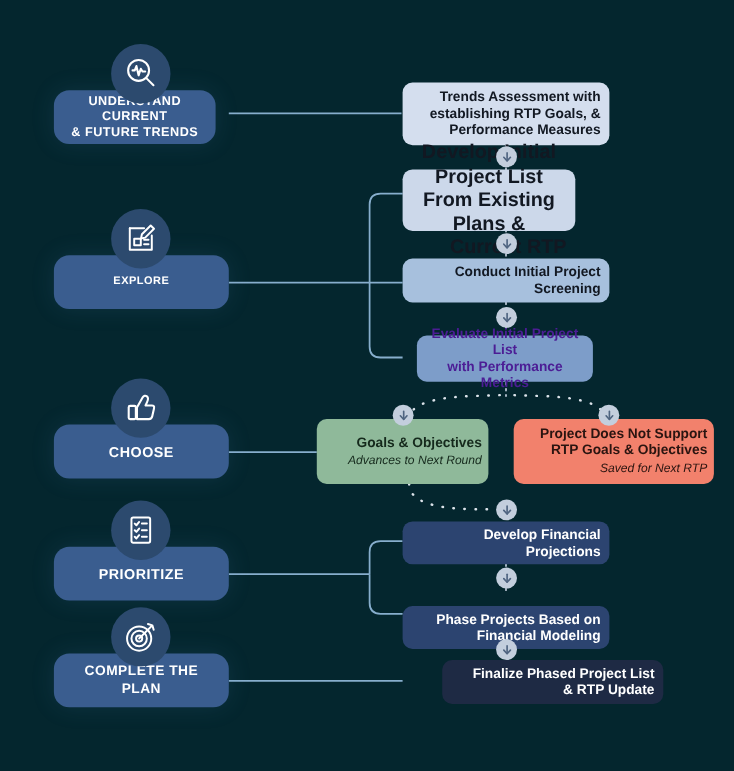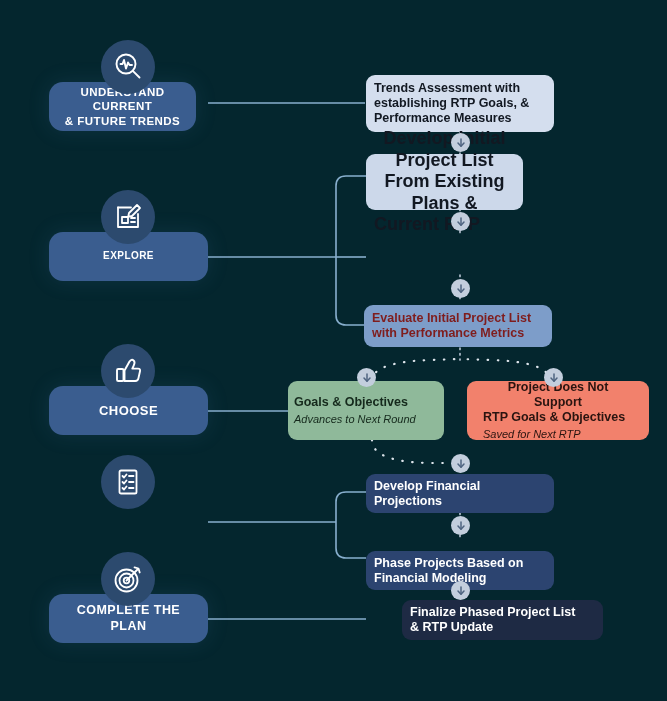--- a/index.html
+++ b/index.html
@@ -31,21 +31,21 @@
     background:#2c4a6e;
     display:flex;align-items:center;justify-content:center;
     z-index:3;
   }
   .icon-circle svg{display:block;}
 
   
   .node{
     position:absolute;
     border-radius:9px;
-    display:flex;flex-direction:column;align-items:flex-start;justify-content:center;
+    display:flex;flex-direction:column;align-items:flex-end;justify-content:center;
     text-align:center;
     font-weight:bold;
     line-height:1.2;
     box-sizing:border-box;
     padding:6px 8px;
   }
   .node .sub{font-weight:normal;font-style:italic;font-size:11px;margin-top:3px;}
 
   
   .conn{
@@ -140,20 +140,23 @@
     <svg width="30" height="30" viewBox="0 0 30 30" fill="none" stroke="#ffffff" stroke-width="1.8" stroke-linecap="round" stroke-linejoin="round">
       <rect x="6.5" y="3.5" width="17" height="23" rx="1.6"></rect>
       <polyline points="9.5,9 11,10.5 13.5,7.5"></polyline>
       <polyline points="9.5,15 11,16.5 13.5,13.5"></polyline>
       <polyline points="9.5,21 11,22.5 13.5,19.5"></polyline>
       <line x1="16" y1="9" x2="20.5" y2="9"></line>
       <line x1="16" y1="15" x2="20.5" y2="15"></line>
       <line x1="16" y1="21" x2="20.5" y2="21"></line>
     </svg>
   </div>
+  <div class="pill" style="left:49px;top:497px;width:159px;height:49px;font-size:13px;">
+    <span>PRIORITIZE</span>
+  </div>
 
   <div class="icon-circle" style="left:101px;top:552px;">
     <svg width="32" height="32" viewBox="0 0 32 32" fill="none" stroke="#ffffff" stroke-width="1.8" stroke-linecap="round" stroke-linejoin="round">
       <circle cx="14.5" cy="17.5" r="11"></circle>
       <circle cx="14.5" cy="17.5" r="7"></circle>
       <circle cx="14.5" cy="17.5" r="2.8"></circle>
       <line x1="14.5" y1="17.5" x2="26" y2="6"></line>
       <path d="M22.5 4.3 L26.5 5.5 L27.7 9.5"></path>
     </svg>
   </div>
@@ -169,32 +172,36 @@
     <span>establishing RTP Goals, &amp;</span>
     <span>Performance Measures</span>
   </div>
 
   <div class="node" style="left:366px;top:154px;width:157px;height:56px;background:#ccd8ea;color:#121822;font-size:18px;">
     <span>Develop Initial Project List</span>
     <span>From Existing Plans &amp;</span>
     <span>Current RTP</span>
   </div>
 
-
-  <div class="node" style="left:364px;top:305px;width:188px;height:42px;background:#7d9dc9;color:#7f1d1d;font-size:12.5px;">
+  <div class="node" style="left:366px;top:235px;width:188px;height:40px;background:#a7c0dd;color:#121822;font-size:12.5px;">
+    <span>Conduct Initial Project</span>
+    <span>Screening</span>
+  </div>
+
+  <div class="node" style="left:379px;top:305px;width:160px;height:42px;background:#7d9dc9;color:#4c1d95;font-size:12.5px;">
     <span>Evaluate Initial Project List</span>
     <span>with Performance Metrics</span>
   </div>
 
   <div class="node" style="left:288px;top:381px;width:156px;height:59px;background:#8fb99a;color:#15291c;font-size:12.5px;padding:5px 6px;">
     <span>Goals &amp; Objectives</span>
     <span class="sub">Advances to Next Round</span>
   </div>
 
-  <div class="node" style="left:467px;top:381px;width:182px;height:59px;background:#f2816c;color:#2a1410;font-size:12.5px;padding:5px 16px;">
+  <div class="node" style="left:467px;top:381px;width:182px;height:59px;background:#f2816c;color:#2a1410;font-size:12.5px;padding:5px 6px;">
     <span>Project Does Not Support</span>
     <span>RTP Goals &amp; Objectives</span>
     <span class="sub">Saved for Next RTP</span>
   </div>
 
   <div class="node" style="left:366px;top:474px;width:188px;height:39px;background:#2c4470;color:#ffffff;font-size:12.5px;">
     <span>Develop Financial</span>
     <span>Projections</span>
   </div>
 

